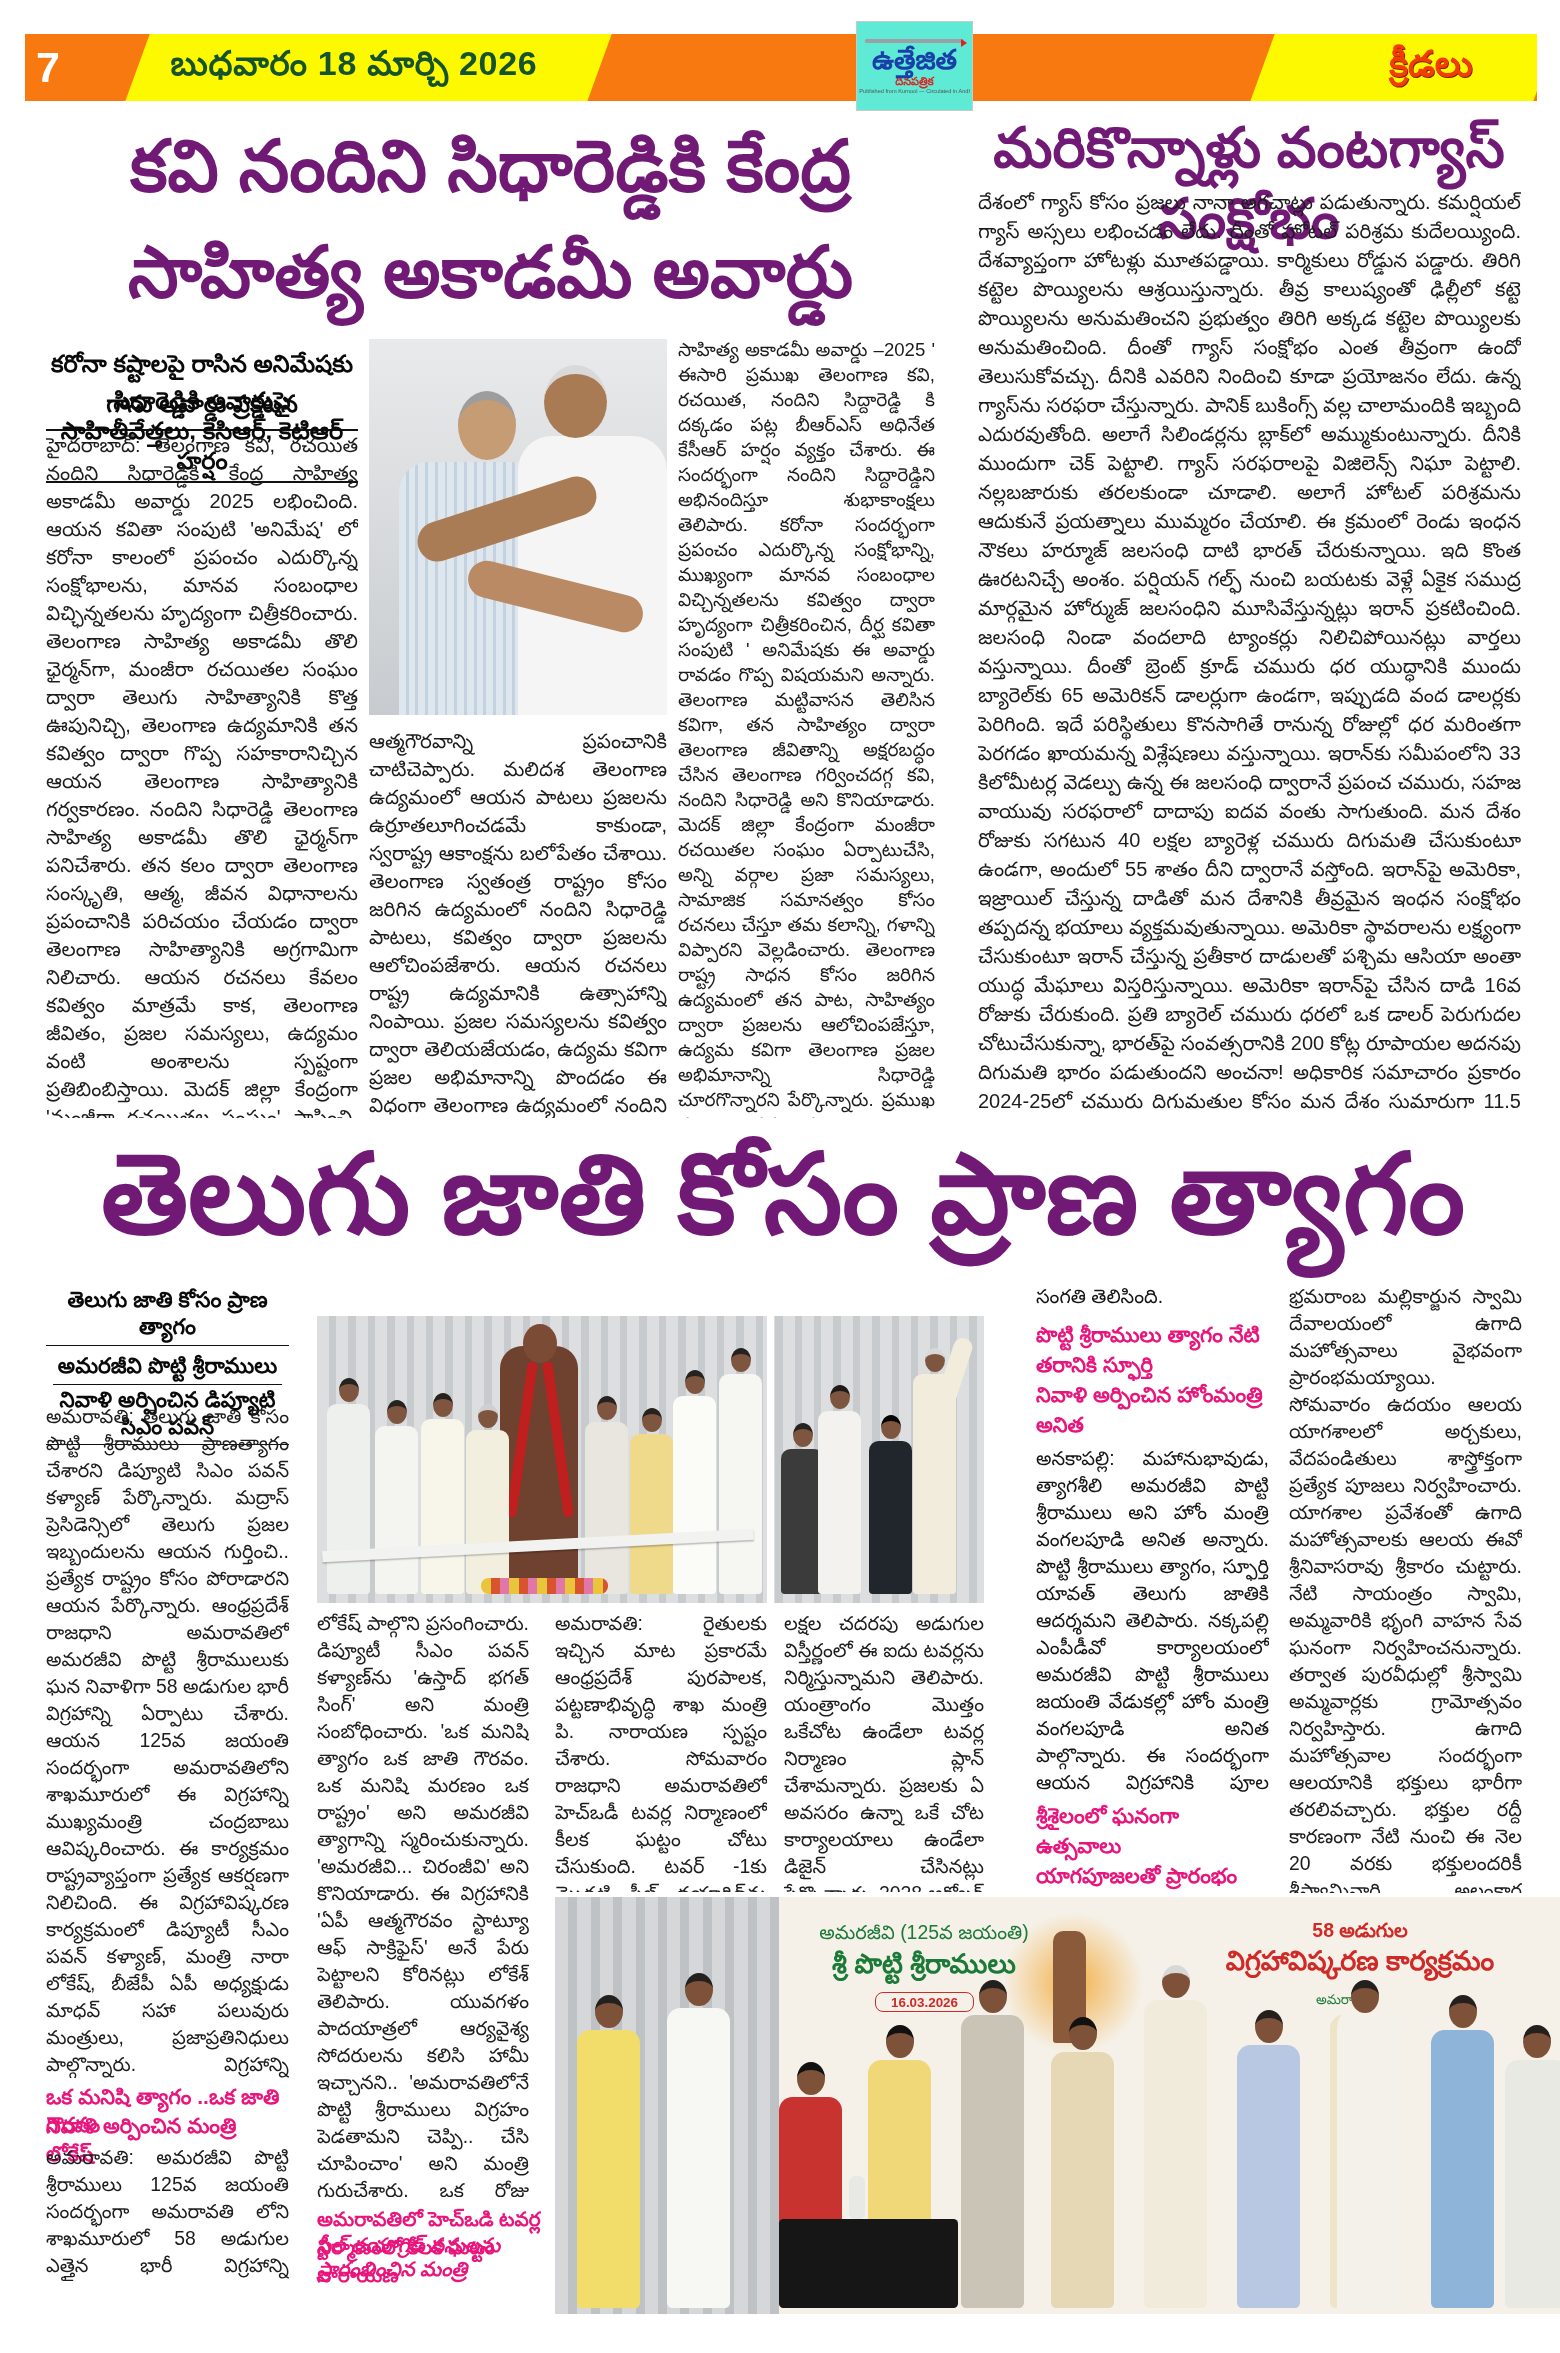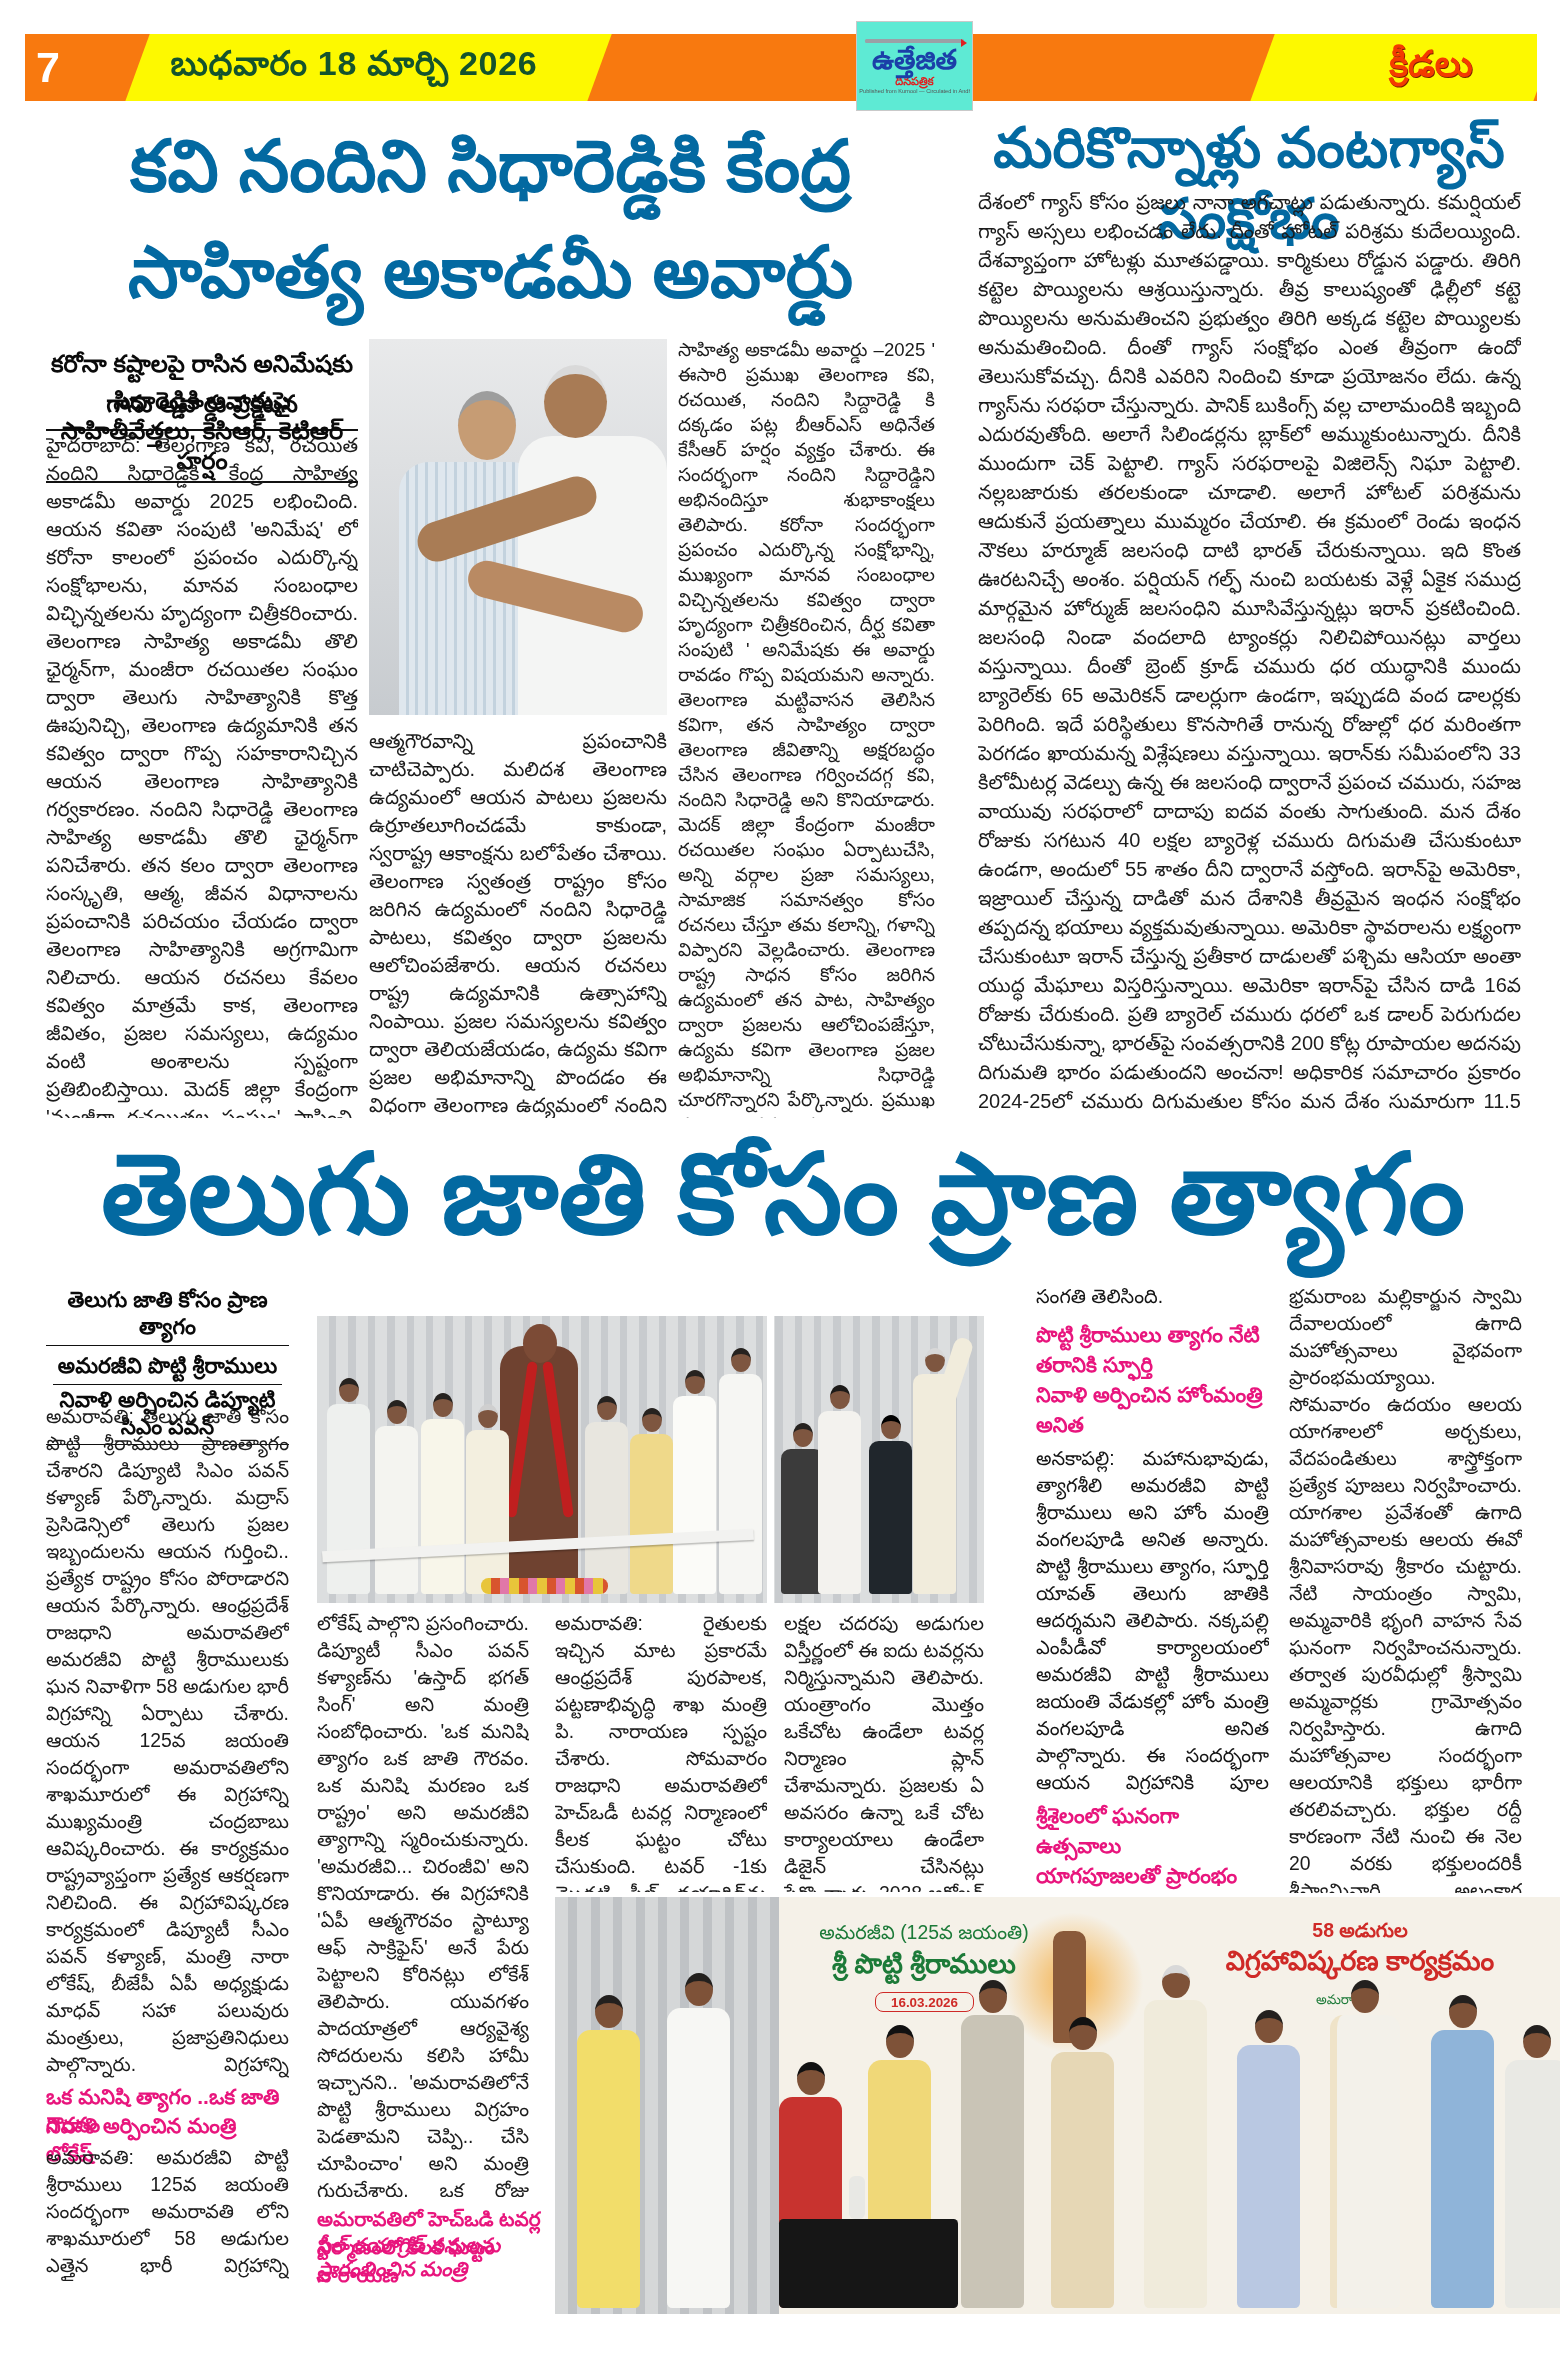--- a/index.html
+++ b/index.html
@@ -18,21 +18,21 @@
   .masthead{position:absolute;left:856px;top:21px;width:115px;height:88px;background:#5eead4;border:0.7px solid #c9c9c9;
             z-index:4;display:flex;flex-direction:column;align-items:center;justify-content:center;text-align:center;overflow:hidden;}
   .m-bar{width:86%;height:3.7px;background:#9aa0a6;border-radius:1.5px;margin:1.5px 0;}
   .m-title{font-size:27.6px;font-weight:800;color:#1b3fa8;line-height:30px;position:relative;}
   .m-flag{position:absolute;right:-10.4px;top:-6px;width:0;height:0;border-left:6.7px solid #e02020;border-top:4.5px solid transparent;border-bottom:4.5px solid transparent;}
   .m-sub{font-size:11.2px;font-weight:800;color:#e02020;line-height:13.4px;}
   .m-imprint{font-size:5.6px;color:#555;white-space:nowrap;overflow:hidden;max-width:96%;}
 
   
   .abs{position:absolute;}
-  .headline{font-weight:800;color:#0369a1;text-align:center;}
+  .headline{font-weight:800;color:#701a75;text-align:center;}
   .kick{font-weight:800;color:#0a0a0a;text-align:center;border-bottom:2.2px solid #111;display:table;margin:0 auto;padding:0 4.5px 4.5px;}
   .body-col{position:absolute;text-align:justify;overflow:hidden;color:#1c1c1c;}
   .pink{color:#e8157d;font-weight:800;}
 
   
   .photo{position:absolute;overflow:hidden;background:linear-gradient(#e9eaeb,#c7cbcf);}
   .hug-l-body{position:absolute;left:30px;top:123px;width:142px;height:257px;border-radius:30px 30px 0 0;
     background:repeating-linear-gradient(90deg,#dfe7ee 0 6.7px,#c3d2de 6.7px 9.7px);}
   .hug-r-body{position:absolute;left:149px;top:97px;width:149px;height:283px;border-radius:34px 34px 0 0;background:#f4f5f4;}
   .hug-arm{position:absolute;left:45px;top:160px;width:186px;height:40px;border-radius:21px;background:#a97c55;transform:rotate(-18deg);}

